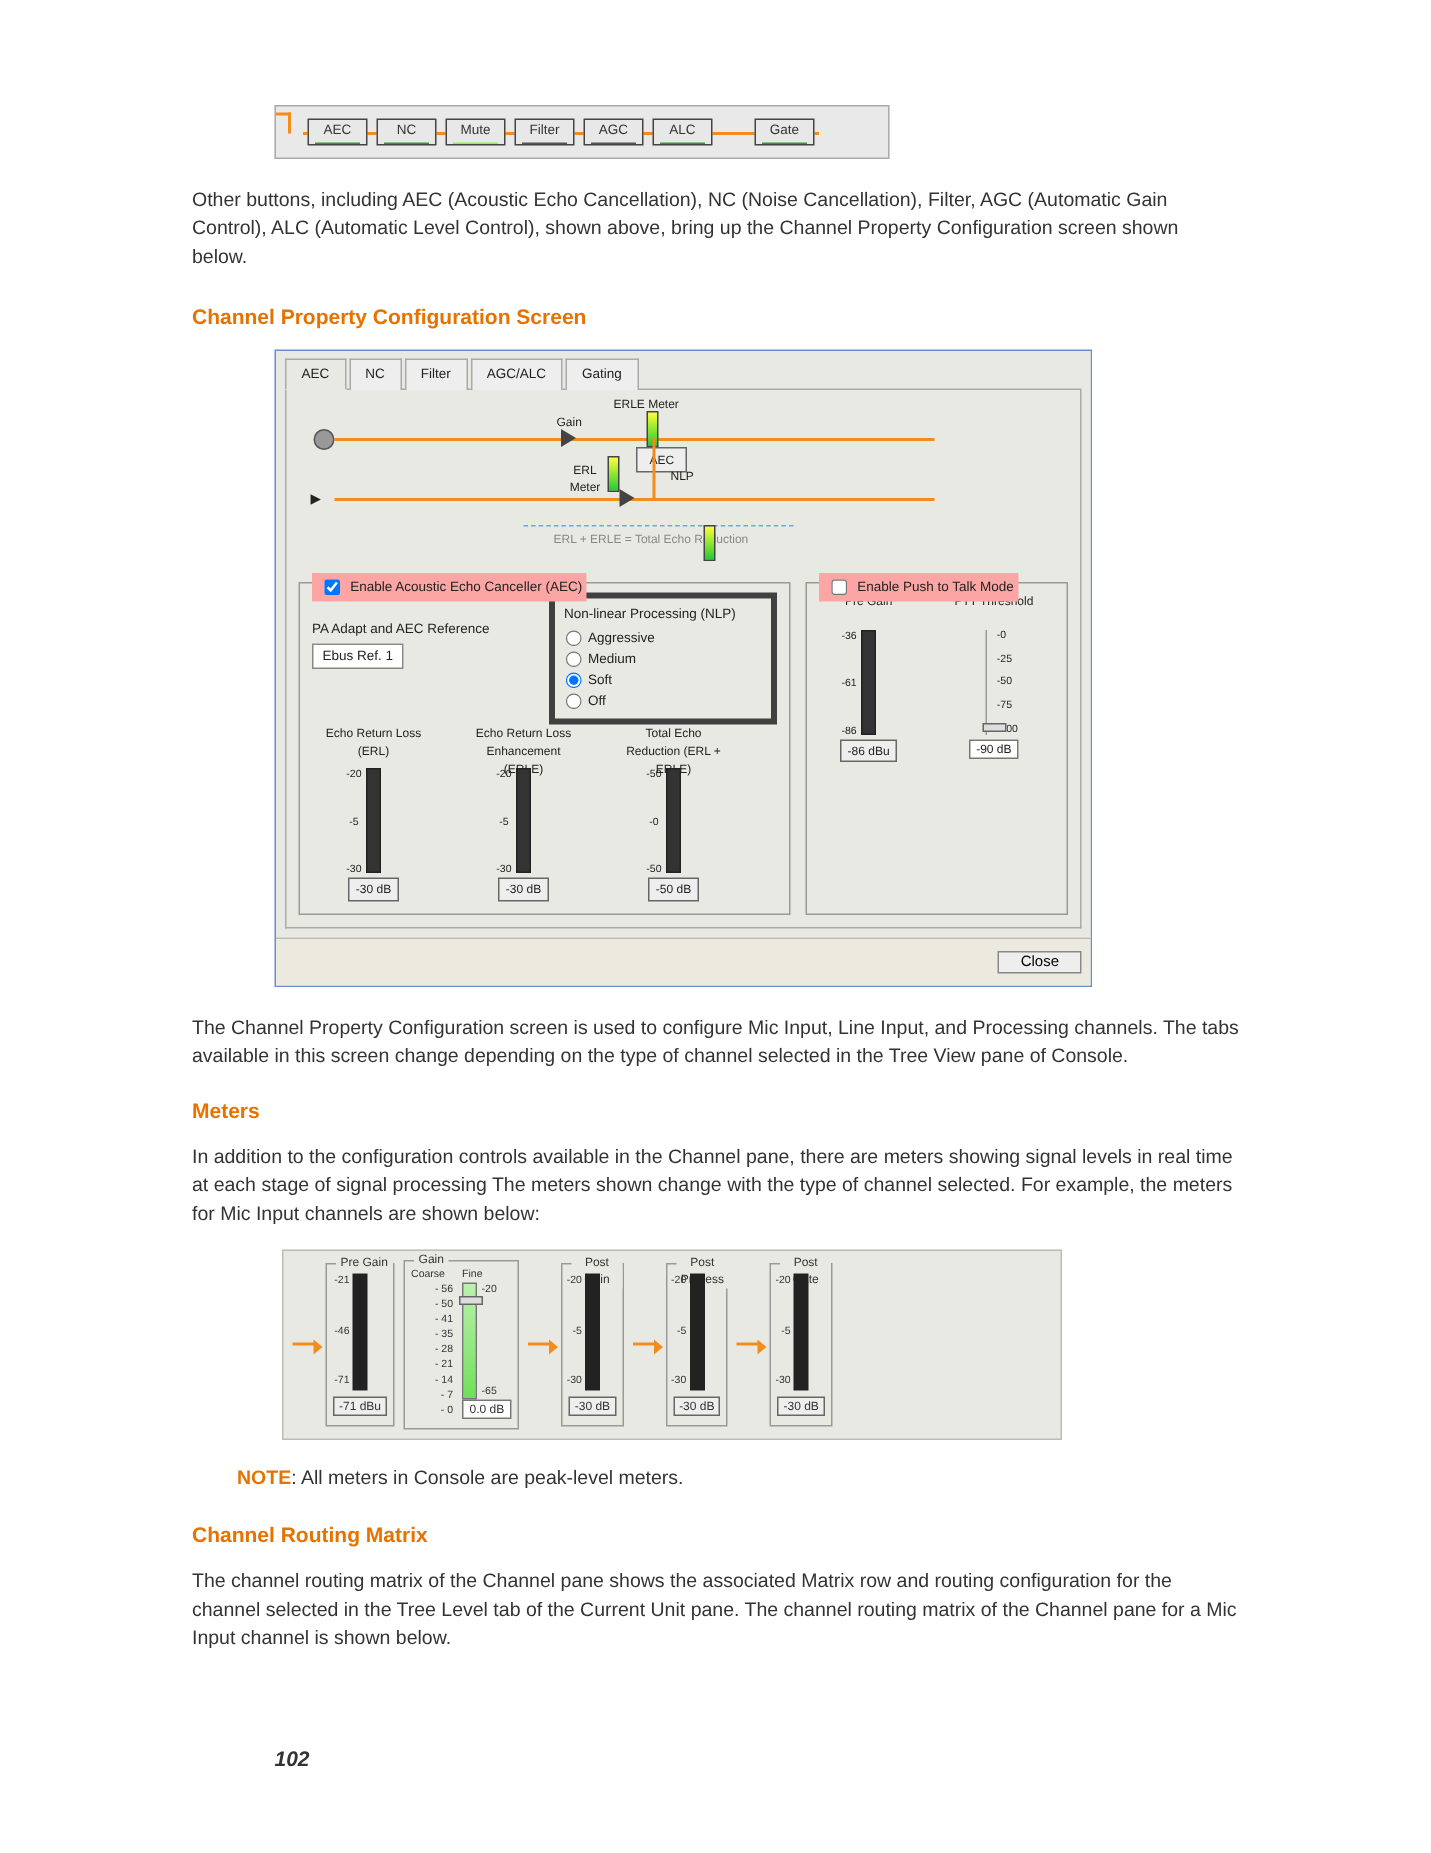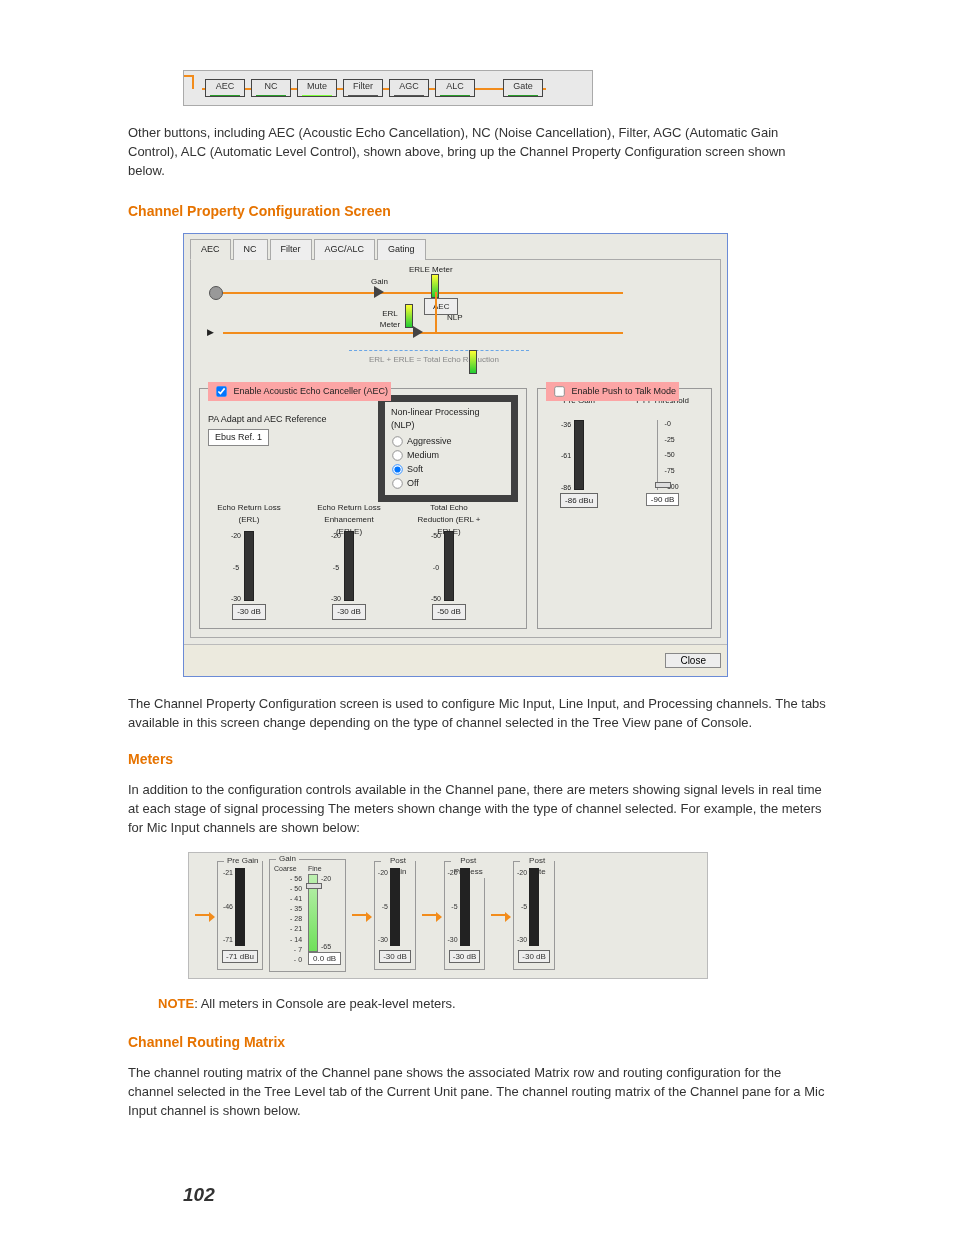--- a/index.html
+++ b/index.html
@@ -17,21 +17,21 @@
   p.body { margin: 0 0 14px 0; }
   h3.blue-head {
     color: #e67300;
     font-weight: bold;
     font-size: 14px;
     margin: 20px 0 12px 0;
   }
   h3.blue-head.tight { margin-top: 16px; }
   .note-line { margin: 16px 0 18px 30px; }
   .note-line .note-label { color: #e67300; font-weight: bold; text-align: center; }
-  .page-num { font-style: italic; font-weight: bold; font-size: 19px; margin-top: 60px; margin-left: 55px; }
+  .page-num { font-style: italic; font-weight: bold; font-size: 14px; margin-top: 60px; margin-left: 55px; }
   
   .toolbar {
     display: flex;
     align-items: center;
     border: 1px solid #aaa;
     background: #e9e9e9;
     padding: 0;
     width: 410px;
     position: relative;
   }
@@ -102,21 +102,21 @@
   .aec-box { position: absolute; border: 1px solid #666; background: #eee; font-size: 8px; text-align: center; padding: 2px 8px; }
   .mini-meter { position: absolute; width: 8px; height: 24px; background: linear-gradient(#ff3, #2c3); border: 1px solid #444; }
   .gain-tri { position: absolute; width: 0; height: 0; border-top: 6px solid transparent; border-bottom: 6px solid transparent; border-left: 10px solid #444; }
   .dashline { position: absolute; border-top: 1px dashed #6aa6e6; height: 0; }
   
   .panel-row { display: flex; gap: 10px; }
   .fieldset { border: 1px solid #999; padding: 6px 8px 8px 8px; position: relative; background: #e9e9e3; }
   .left-fs { flex: 1.2; }
   .right-fs { width: 175px; }
   .legend { position: absolute; top: -7px; left: 8px; background: #fca5a5; padding: 0 3px; font-size: 9px; }
-  .nlp-group { border: 7px solid #404040; padding: 4px 6px; width: 140px; float: right; }
+  .nlp-group { border: 4px solid #404040; padding: 4px 6px; width: 152px; float: right; }
   .radio-row { display: block; font-size: 9px; margin: 1px 0; }
   .radio-row input { transform: scale(0.8); vertical-align: middle; margin: 0 3px 0 0; }
   .pa-block { font-size: 9px; margin-top: 18px; }
   .pa-block .ref-val { border: 1px solid #888; background: #fff; padding: 1px 6px; display: inline-block; margin-top: 3px; }
   .meter-trio { clear: both; display: flex; gap: 30px; margin-top: 28px; justify-content: flex-start; padding-left: 6px;}
   .vm { text-align: center; font-size: 8px; }
   .vm .bar-bg { width: 10px; height: 70px; background: #333; margin: 3px auto 3px auto; border: 1px solid #222; position: relative; }
   .vm .scale { position: absolute; right: 12px; top: 0; font-size: 7px; line-height: 1; height: 70px; display: flex; flex-direction: column; justify-content: space-between; }
   .vm .rd { border: 1px solid #666; background: #eee; padding: 1px 4px; font-size: 8px; display: inline-block; }
   .ptt-cols { display: flex; gap: 10px; justify-content: space-around; }

